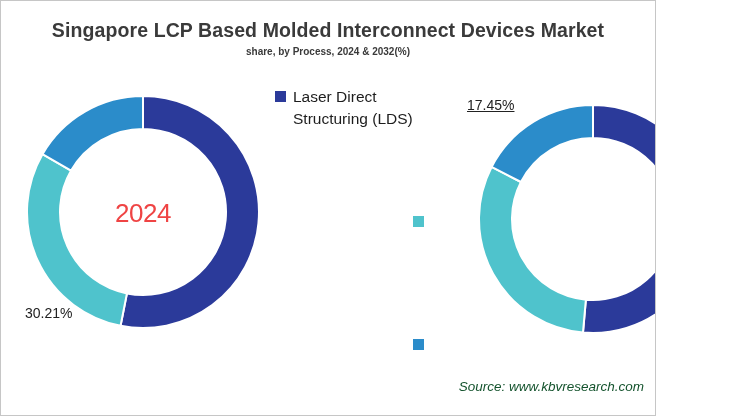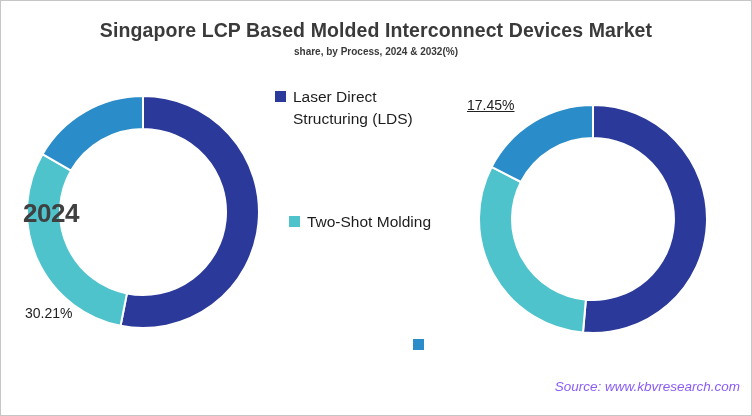--- a/index.html
+++ b/index.html
@@ -1,49 +1,49 @@
 <!DOCTYPE html>
 <html><head>
 <meta charset="utf-8">
 <style>
   html,body{margin:0;padding:0;background:#ffffff;}
   .canvas{
-    position:relative;width:752px;height:416px;box-sizing:border-box;
+    position:relative;width:656px;height:416px;box-sizing:border-box;
     background:#ffffff;border:1px solid #c6c6c6;overflow:hidden;
     font-family:"Liberation Sans",sans-serif;
   }
   .title{
     position:absolute;top:18px;left:0;width:100%;text-align:center;
     font-size:19.5px;font-weight:700;color:#3a3a3a;letter-spacing:.1px;
   }
   .subtitle{
     position:absolute;top:45px;left:0;width:100%;text-align:center;
     font-size:10px;font-weight:600;color:#3a3a3a;
   }
   .donut{position:absolute;}
   .donut-2024{left:22px;top:91px;}
   .donut-2032{left:472px;top:98px;}
   .center-label{
-    position:absolute;width:240px;text-align:left;
-    font-size:26px;font-weight:700;color:#404040;letter-spacing:-.5px;
+    position:absolute;width:240px;text-align:center;
+    font-size:26px;font-weight:400;color:#ef4444;letter-spacing:-.5px;
   }
   .center-label-2024{left:22px;top:197px;}
   .center-label-2032{left:472px;top:204px;}
   .pct{position:absolute;font-size:14px;color:#222222;}
   .pct-2024{left:24px;top:304px;}
   .pct-2032{left:466px;top:96px;text-decoration:underline;}
   .legend-item{position:absolute;left:265px;display:flex;align-items:flex-start;width:165px;justify-content:flex-end;}
   .legend-item-1{top:85px;}
   .legend-item-2{top:210px;}
   .legend-item-3{top:333px;}
   .swatch{width:11px;height:11px;margin:5px 7px 0 0;flex:0 0 11px;}
   .legend-label{font-size:15.5px;line-height:1.4;color:#1d1d1d;max-width:138px;}
   .source{
     position:absolute;top:378px;right:11px;
-    font-size:13.5px;font-style:italic;color:#8b5cf6;
+    font-size:13.5px;font-style:italic;color:#14532d;
   }
 </style>
 </head>
 <body>
 
 <div class="canvas">
 
   <div class="title">Singapore LCP Based Molded Interconnect Devices Market</div>
   <div class="subtitle">share, by Process, 2024 &amp; 2032(%)</div>
 
@@ -61,21 +61,20 @@
       <path d="M 18.59 67.93 A 114 114 0 0 1 120.00 6.00 L 120.00 39.00 A 81 81 0 0 0 47.94 83.00 Z" fill="#2b8cca" stroke="#ffffff" stroke-width="2" stroke-linejoin="round"></path>
     </svg>
   <div class="pct pct-2032">17.45%</div>
 
   <div class="legend-item legend-item-1">
     <span class="swatch" style="background-color: rgb(43, 58, 154);"></span>
     <span class="legend-label">Laser Direct Structuring (LDS)</span>
   </div>
   <div class="legend-item legend-item-2">
     <span class="swatch" style="background-color: rgb(79, 195, 204);"></span>
-    <span class="legend-label">Two-Shot Molding</span>
   </div>
   <div class="legend-item legend-item-3">
     <span class="swatch" style="background-color: rgb(43, 140, 202);"></span>
   </div>
 
   <div class="source">Source: www.kbvresearch.com</div>
 
 </div>
 
 </body></html>

